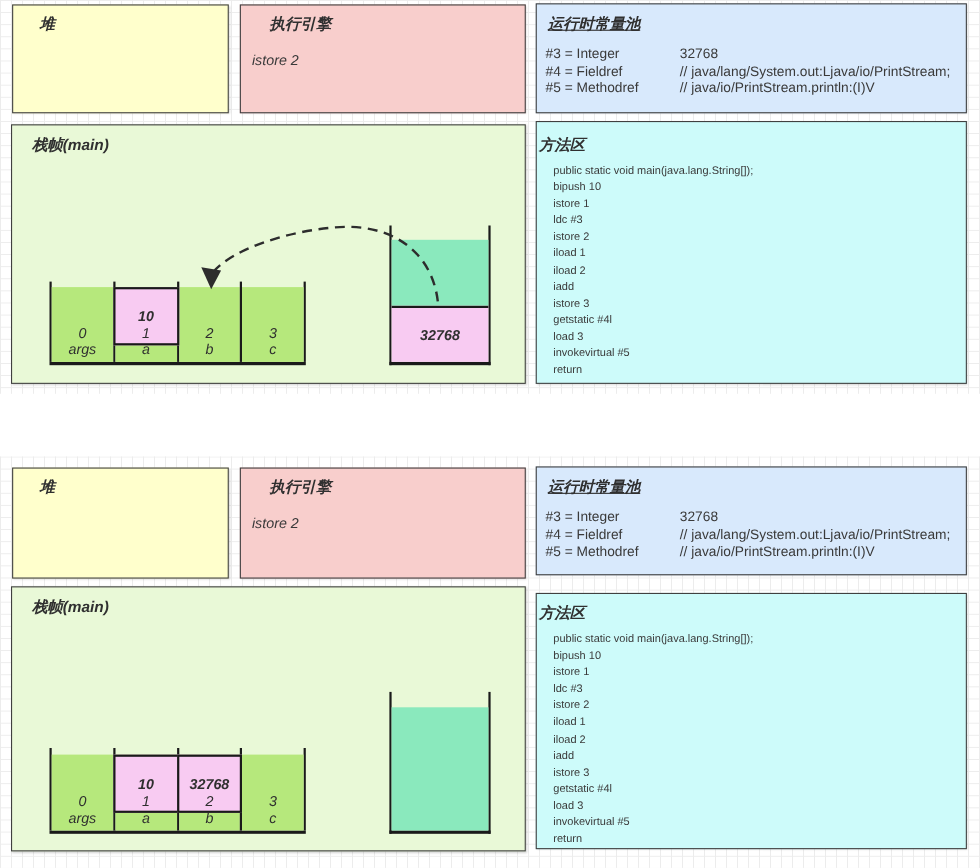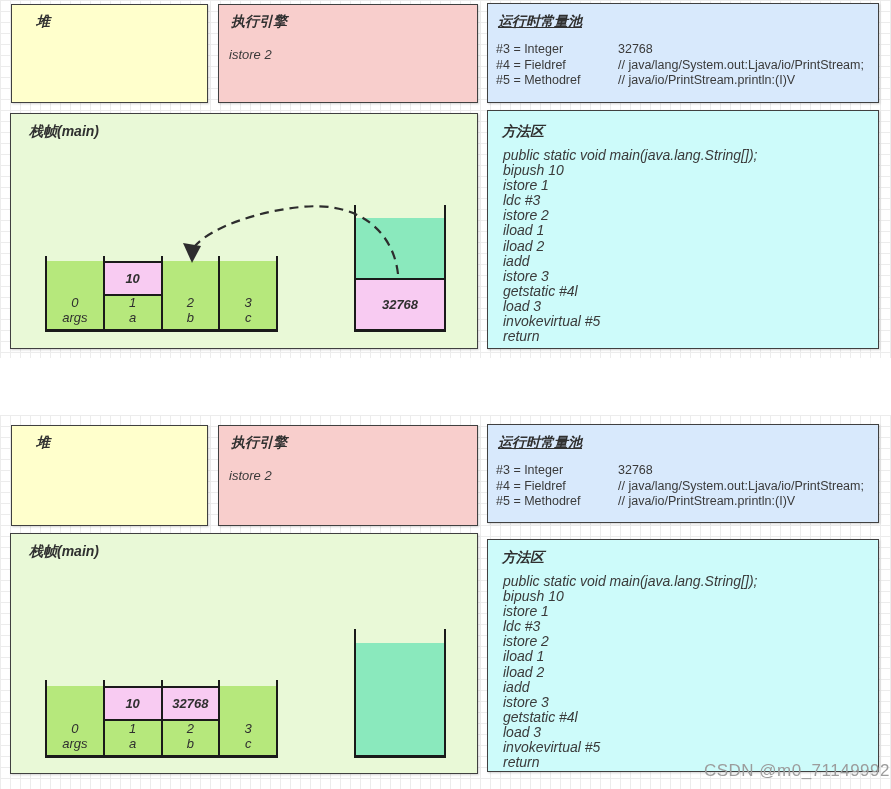--- a/index.html
+++ b/index.html
@@ -19,45 +19,45 @@
        box-shadow:1px 1px 2px rgba(0,0,0,0.18);}
   .box-title{font-weight:bold;font-style:italic;font-size:14px;color:#303030;}
 
   .heap{background:var(--heap-fill,#ffffcc);}
   .engine{background:var(--engine-fill,#f8cecc);}
   .pool{background:var(--pool-fill,#d8e9fc);}
   .frame{background:var(--frame-fill,#e9f9d7);}
   .method{background:var(--method-fill,#cdfbfa);}
 
   .heap .box-title{margin:8px 0 0 24px;}
-  .engine .box-title{margin:8px 0 0 12px;}
+  .engine .box-title{margin:8px 0 0 26px;}
   .engine-instruction{margin:16px 0 0 10px;font-style:italic;font-size:13px;}
 
   .pool .box-title{margin:9px 0 0 10px;text-decoration:underline;}
   .pool-entries{margin:11px 0 0 8px;font-size:12.5px;line-height:15.5px;}
   .pool-row{display:flex;}
   .pool-name{width:122px;flex:none;}
   .pool-value{flex:1;}
 
   .frame .box-title{margin:9px 0 0 18px;}
 
-  .method .box-title{margin:12px 0 0 14px;}
-  .code{margin:7px 0 0 15px;font-style:italic;font-size:14px;line-height:15.1px;}
+  .method .box-title{margin:12px 0 0 2px;}
+  .code{margin:7px 0 0 15px;font-size:10px;line-height:15.1px;}
 
   
   .slots{position:absolute;display:flex;box-sizing:border-box;
          border-bottom:3px solid #1a1a1a;}
   .slot{flex:1;position:relative;border-left:2px solid #1a1a1a;}
   .slot:last-child{border-right:2px solid #1a1a1a;}
   .slot-fill{position:absolute;left:0;right:0;bottom:0;background:var(--slot-fill,#b6e87c);}
   .slots.t1 .slot-fill{top:5px;}
   .slots.t2 .slot-fill{top:6px;}
   .slot-labels{position:absolute;left:0;right:0;bottom:4px;text-align:center;
                font-style:italic;font-size:13px;line-height:15px;color:#2f2f2f;z-index:3;}
-  .slot-value{position:absolute;left:-2px;right:-2px;height:35px;z-index:2;
+  .slot-value{position:absolute;left:-2px;right:-2px;height:53px;z-index:2;
               background:var(--value-fill,#f8cbf2);border:2px solid #1a1a1a;box-sizing:border-box;
               display:flex;align-items:center;justify-content:center;
               font-weight:bold;font-style:italic;font-size:13px;color:#2f2f2f;}
   .slots.t1 .slot-value{top:5px;}
   .slots.t2 .slot-value{top:6px;}
 
   
   .ostack{position:absolute;width:92px;box-sizing:border-box;
           border-left:2.5px solid #1a1a1a;border-right:2.5px solid #1a1a1a;
           border-bottom:3px solid #1a1a1a;display:flex;flex-direction:column;}
@@ -253,14 +253,13 @@
       <div>iload 2</div>
       <div>iadd</div>
       <div>istore 3</div>
       <div>getstatic #4l</div>
       <div>load 3</div>
       <div>invokevirtual #5</div>
       <div>return</div>
     </div>
   </div>
 
-  <div class="watermark">CSDN @m0_71149992</div>
 </div>
 
 </body></html>

